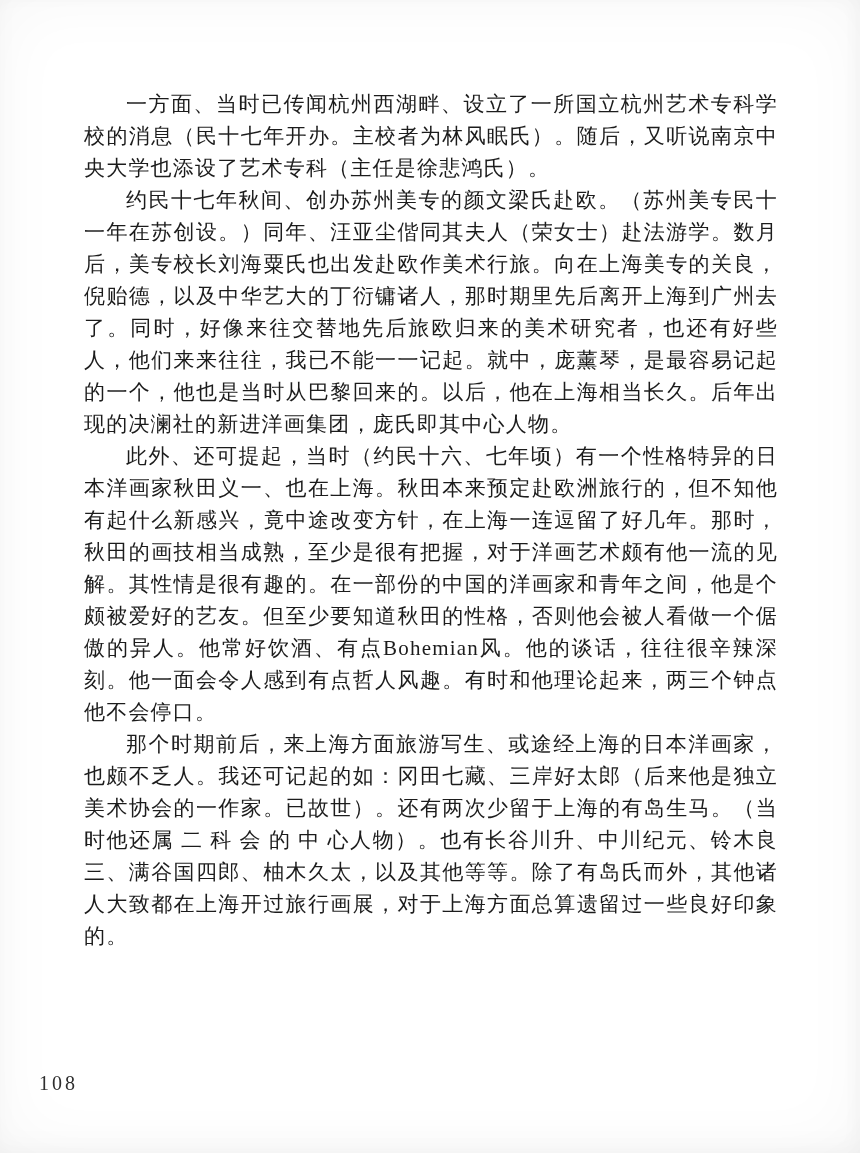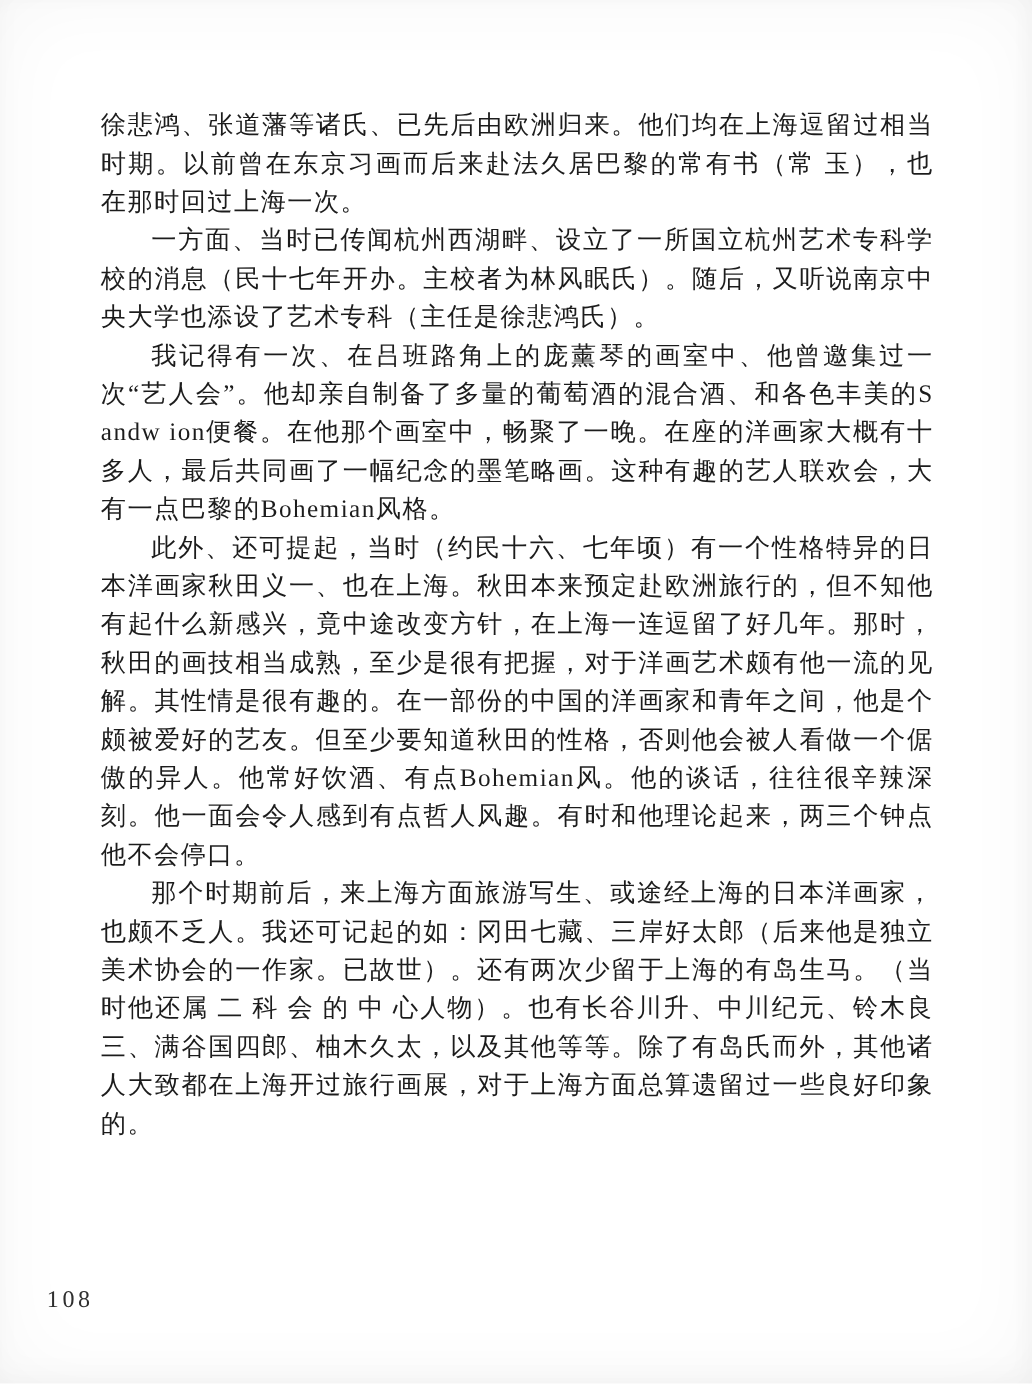--- a/index.html
+++ b/index.html
@@ -42,20 +42,19 @@
     font-size: 20px;
     letter-spacing: 3px;
     color: #2f2f2f;
   }
 </style>
 </head>
 <body>
 
 <div class="scan-page">
   <main class="page-text">
-      <p class="para">徐悲鸿、张道藩等诸氏、已先后由欧洲归来。他们均在上海逗留过相当时期。以前曾在东京习画而后来赴法久居巴黎的常有书（常 玉），也在那时回过上海一次。</p>
       <p class="para indent">一方面、当时已传闻杭州西湖畔、设立了一所国立杭州艺术专科学校的消息（民十七年开办。主校者为林风眠氏）。随后，又听说南京中央大学也添设了艺术专科（主任是徐悲鸿氏）。</p>
-      <p class="para indent">我记得有一次、在吕班路角上的庞薰琴的画室中、他曾邀集过一次“艺人会”。他却亲自制备了多量的葡萄酒的混合酒、和各色丰美的S andw ion便餐。在他那个画室中，畅聚了一晚。在座的洋画家大概有十多人，最后共同画了一幅纪念的墨笔略画。这种有趣的艺人联欢会，大有一点巴黎的Bohemian风格。</p>
+      <p class="para indent">约民十七年秋间、创办苏州美专的颜文梁氏赴欧。（苏州美专民十一年在苏创设。）同年、汪亚尘偕同其夫人（荣女士）赴法游学。数月后，美专校长刘海粟氏也出发赴欧作美术行旅。向在上海美专的关良，倪贻德，以及中华艺大的丁衍镛诸人，那时期里先后离开上海到广州去了。同时，好像来往交替地先后旅欧归来的美术研究者，也还有好些人，他们来来往往，我已不能一一记起。就中，庞薰琴，是最容易记起的一个，他也是当时从巴黎回来的。以后，他在上海相当长久。后年出现的决澜社的新进洋画集团，庞氏即其中心人物。</p>
       <p class="para indent">此外、还可提起，当时（约民十六、七年顷）有一个性格特异的日本洋画家秋田义一、也在上海。秋田本来预定赴欧洲旅行的，但不知他有起什么新感兴，竟中途改变方针，在上海一连逗留了好几年。那时，秋田的画技相当成熟，至少是很有把握，对于洋画艺术颇有他一流的见解。其性情是很有趣的。在一部份的中国的洋画家和青年之间，他是个颇被爱好的艺友。但至少要知道秋田的性格，否则他会被人看做一个倨傲的异人。他常好饮酒、有点Bohemian风。他的谈话，往往很辛辣深刻。他一面会令人感到有点哲人风趣。有时和他理论起来，两三个钟点他不会停口。</p>
       <p class="para indent">那个时期前后，来上海方面旅游写生、或途经上海的日本洋画家，也颇不乏人。我还可记起的如：冈田七藏、三岸好太郎（后来他是独立美术协会的一作家。已故世）。还有两次少留于上海的有岛生马。（当时他还属 二 科 会 的 中 心人物）。也有长谷川升、中川纪元、铃木良三、满谷国四郎、柚木久太，以及其他等等。除了有岛氏而外，其他诸人大致都在上海开过旅行画展，对于上海方面总算遗留过一些良好印象的。</p>
     </main>
   <div class="page-number">108</div>
 </div>
 
 </body></html>

